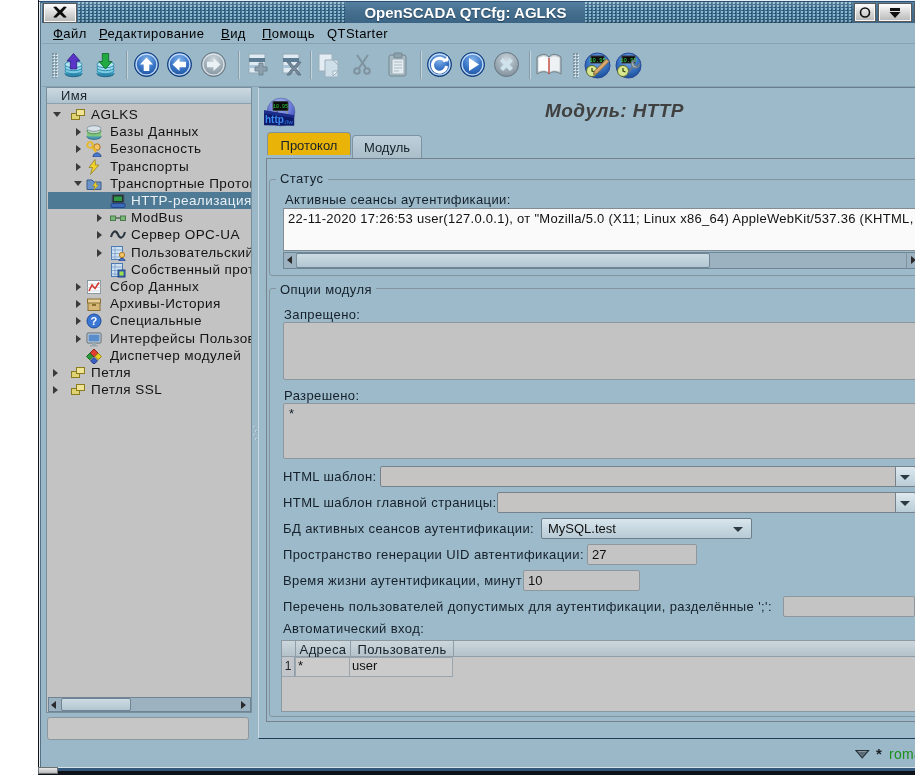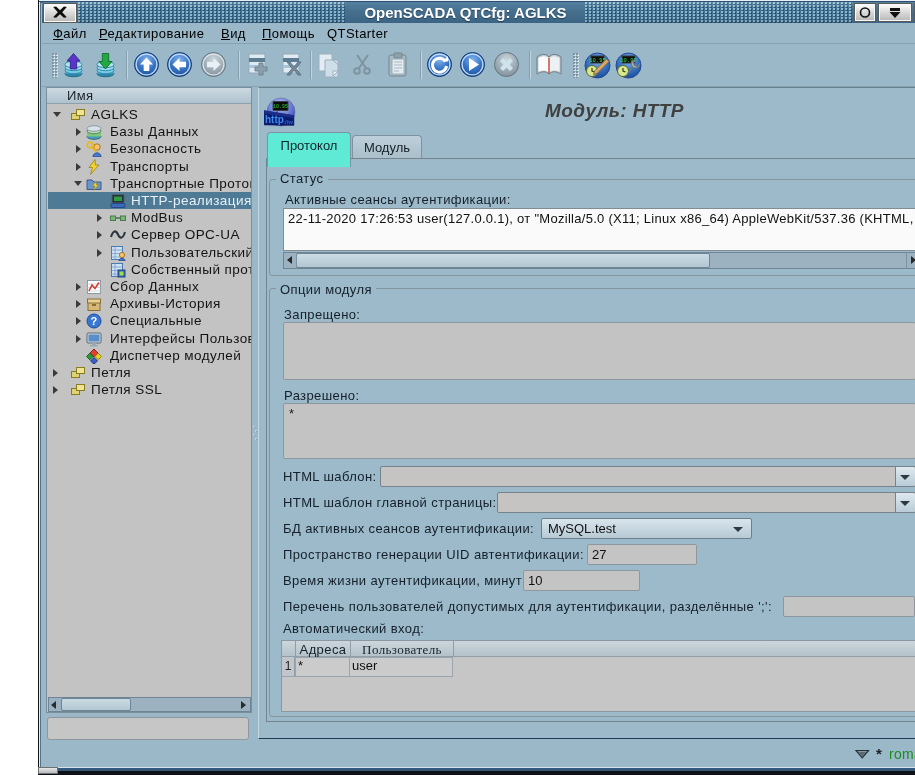--- a/index.html
+++ b/index.html
@@ -26,21 +26,21 @@
 .mitem{top:3px;font-size:13px;color:#000000;letter-spacing:0.45px;}
 
 #toolbar{left:4px;top:44px;width:907px;height:43px;background:#9bb8c8;border-bottom:1px solid #87a2b2;box-sizing:border-box;}
 #tbicons .sep{top:7px;width:1px;height:28px;background:#879dab;border-right:1px solid #c4d4dc;}
 .handle{top:9px;width:6px;height:25px;background-image:radial-gradient(circle at 1px 1px,#7e95a4 0.8px,rgba(0,0,0,0) 1.2px),radial-gradient(circle at 1px 1px,#d6e2e8 0.8px,rgba(0,0,0,0) 1.2px);background-size:3px 3px,3px 3px;background-position:0 0,1px 1px;}
 
 #mainarea{left:4px;top:87px;width:907px;height:653px;background:#9bb8c8;}
 
 #tree{left:4px;top:0px;width:206px;height:626px;background:#c3c3c3;border:1px solid #7a8f9c;box-sizing:border-box;}
 #treehdr{left:0;top:0;width:204px;height:16px;background:linear-gradient(#ccd8e0,#aec3cf);border-bottom:1px solid #8ca0ad;box-sizing:border-box;
- font-size:13px;color:#1c242a;line-height:15px;padding-left:20px;letter-spacing:0.3px;}
+ font-size:13px;color:#1c242a;line-height:15px;padding-left:14px;letter-spacing:0.3px;}
 .trow{position:absolute;left:1px;width:203px;height:17px;font-size:13.5px;color:#141414;line-height:17px;white-space:nowrap;overflow:hidden;letter-spacing:0.45px;}
 .trow .txt{position:absolute;top:0;}
 .trow svg{position:absolute;top:1px;}
 .exp{position:absolute;top:5px;width:0;height:0;}
 .expdown{border-left:4px solid transparent;border-right:4px solid transparent;border-top:5px solid #3a3a3a;top:6px;}
 .expright{border-top:4px solid transparent;border-bottom:4px solid transparent;border-left:5px solid #3a3a3a;}
 
 .sbtrack{background:#9cb2c0;border:1px solid #6f8494;box-sizing:border-box;}
 .sbslider{background:linear-gradient(#ccdbe2,#b2c7d2);border:1px solid #6f8494;border-radius:2px;box-sizing:border-box;}
 .sbarrow{width:0;height:0;position:absolute;}
@@ -464,21 +464,21 @@
           <rect x="22.5" y="11" width="1.4" height="10" fill="#8a94a4"></rect>
         <rect x="9" y="5.5" width="15" height="9" rx="0.5" fill="#0b0b0b" stroke="#3a4248"></rect>
         <text x="16.5" y="12.3" font-family="Liberation Mono,monospace" font-size="5" fill="#2fd43e" text-anchor="middle">10.95</text>
         <path d="M0 14.5 L30 19.5 L30 29.5 L0 29 Z" fill="#0d1a6a" stroke="#202c7a" stroke-width="0.5"></path>
         <path d="M0 14.5 L30 19.5 L30 22 L0 17.5 Z" fill="#1c2c8a"></path>
         <text x="1" y="27" font-family="Liberation Sans,sans-serif" font-size="10" font-weight="bold" fill="#3a8af0">http</text>
         <text x="19" y="27.5" font-family="Liberation Sans,sans-serif" font-size="6" font-weight="bold" fill="#2a66cc">://w</text>
       </svg>
       <div class="abs" style="left:37px;top:12px;width:637px;text-align:center;font-size:19px;font-weight:bold;font-style:italic;color:#404040;letter-spacing:0.4px;">Модуль: HTTP</div>
 
-      <div class="abs tab" style="left:8px;top:44px;width:84px;height:35px;background:#5eead4;line-height:26px;z-index:2;">Протокол</div>
+      <div class="abs tab" style="left:8px;top:44px;width:84px;height:23px;background:#eab308;line-height:26px;z-index:2;">Протокол</div>
       <div class="abs tab" style="left:93px;top:47px;width:70px;height:24px;background:linear-gradient(#bdcfda,#a9bec9);line-height:23px;">Модуль</div>
       <div id="tabpane" class="abs"></div>
 
       <div class="abs gb" style="left:10px;top:91px;width:650px;height:97px;"></div>
       <div class="abs gbt" style="left:17px;top:83px;">Статус</div>
       <div class="abs lbl" style="left:26px;top:104px;">Активные сеансы аутентификации:</div>
       <div class="abs" style="left:24px;top:120px;width:637px;height:43px;background:#fafafa;border:1px solid #828c92;box-sizing:border-box;overflow:hidden;">
         <div style="position:absolute;left:4px;top:2px;font-size:13px;color:#111;white-space:nowrap;letter-spacing:0.28px;">22-11-2020 17:26:53 user(127.0.0.1), от "Mozilla/5.0 (X11; Linux x86_64) AppleWebKit/537.36 (KHTML, l</div>
       </div>
 
@@ -514,21 +514,21 @@
       <div class="abs lbl" style="left:24px;top:511px;">Перечень пользователей допустимых для аутентификации, разделённые ';':</div>
       <div class="abs inp" style="left:524px;top:508px;width:132px;height:21px;"></div>
       <div class="abs lbl" style="left:24px;top:533px;">Автоматический вход:</div>
 
       <div class="abs" style="left:22px;top:552px;width:635px;height:72px;background:#c6c6c6;border:1px solid #8a98a2;box-sizing:border-box;">
         <div style="position:absolute;left:0;top:0;width:100%;height:16px;background:linear-gradient(#ccd6dc,#b4c2ca);border-bottom:1px solid #8f9ea8;box-sizing:border-box;"></div>
         <div style="position:absolute;left:13px;top:0;width:1px;height:16px;background:#8f9ea8;"></div>
         <div style="position:absolute;left:68px;top:0;width:1px;height:16px;background:#8f9ea8;"></div>
         <div style="position:absolute;left:171px;top:0;width:1px;height:16px;background:#8f9ea8;"></div>
         <div style="position:absolute;left:14px;top:1px;width:54px;text-align:center;font-size:13px;color:#15202a;letter-spacing:0.4px;">Адреса</div>
-        <div style="position:absolute;left:69px;top:1px;width:102px;text-align:center;font-size:13px;color:#15202a;letter-spacing:0.4px;font-family:Liberation Serif, serif;">Пользователь</div>
+        <div style="position:absolute;left:69px;top:1px;width:102px;text-align:center;font-size:13px;color:#15202a;letter-spacing:0.4px;">Пользователь</div>
         <div style="position:absolute;left:0;top:16px;width:13px;height:20px;background:#c2c6ca;border-right:1px solid #8f9ea8;border-bottom:1px solid #9aa5ad;box-sizing:border-box;font-size:12px;color:#222;text-align:center;line-height:19px;">1</div>
         <div style="position:absolute;left:13px;top:16px;width:55px;height:20px;background:#cbcbcb;border:1px solid #9aa5ad;box-sizing:border-box;font-size:13px;color:#111;padding-left:2px;">*</div>
         <div style="position:absolute;left:68px;top:16px;width:103px;height:20px;background:#cbcbcb;border:1px solid #9aa5ad;border-left:none;box-sizing:border-box;font-size:13px;color:#111;padding-left:2px;">user</div>
       </div>
     </div>
   </div>
 
   <div id="statusbar" class="abs">
     <svg class="abs" style="left:813px;top:9px;" width="15" height="10">
         <path d="M1 1.5 L13.5 1.5 L7.2 8.8 Z" fill="#8c98a0" stroke="#23303a" stroke-width="1.2"></path>

